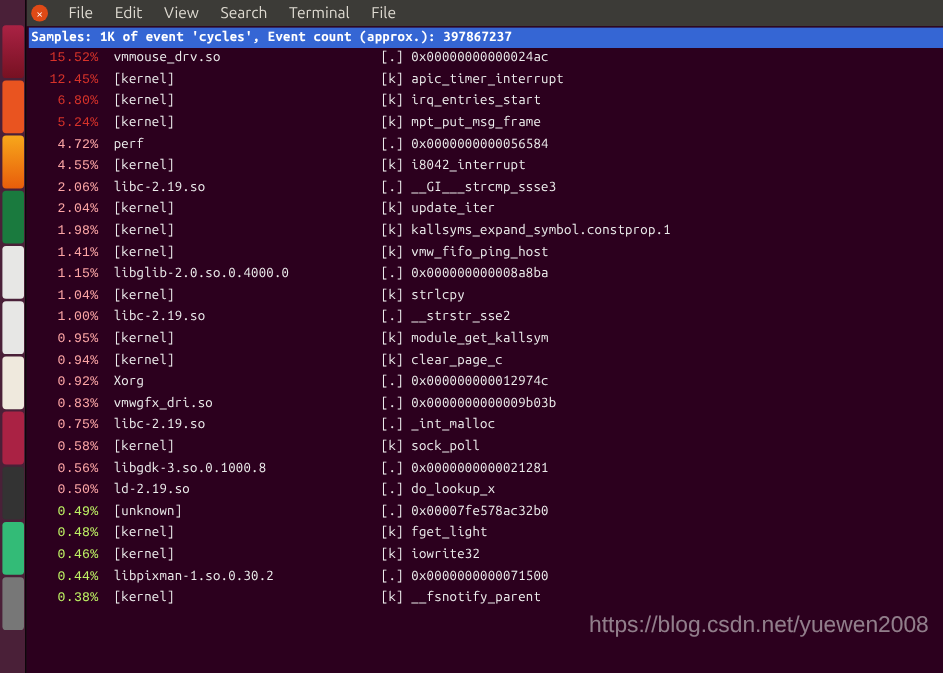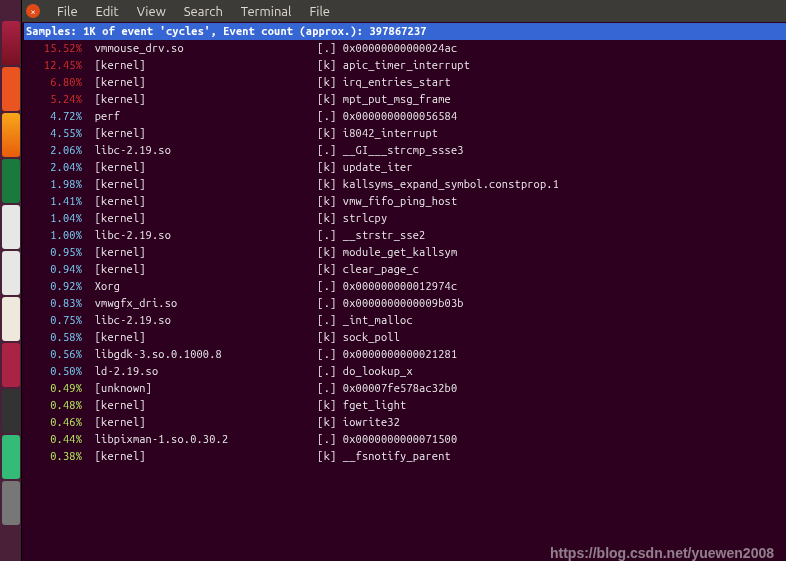--- a/index.html
+++ b/index.html
@@ -59,35 +59,34 @@
     letter-spacing: 0.2px;
   }
   .headerline {
     background:#3566d4;
     color:#fff;
     padding:0 2px;
     white-space: pre;
     font-weight: bold;
   }
   .row { white-space: pre; color:#eee; }
-  .pct { display:inline-block; width: 58px; text-align:right; }
+  .pct { display:inline-block; width: 58px; text-align:right;font-family:Liberation Mono, monospace; }
   .obj { display:inline-block; }
   .flg { display:inline-block; }
   .sym { display:inline-block; }
   .red { color: #d7322a; }
-  .green { color: #7dd3fc; }
+  .green { color: #fca5a5; }
   .white { color: #bef264; }
   .watermark {
     position: fixed;
-    right: 12px; bottom: 0;
+    right: 12px; bottom: 28px;
     color: rgba(230,230,230,0.55);
     font-family: Arial, sans-serif;
-    font-size: 14px;
+    font-size: 19px;
     pointer-events: none;
-    font-weight: bold;
   }
 </style>
 </head>
 <body>
 
 <div class="launcher">
   <div class="launcher-icon" style="background:linear-gradient(#a24,#712)"></div>
   <div class="launcher-icon" style="background:#e95420"></div>
   <div class="launcher-icon" style="background:linear-gradient(#f7a71b,#e85d0b)"></div>
   <div class="launcher-icon" style="background:#1a7a3e"></div>
@@ -117,20 +116,21 @@
         <div class="row"><span class="pct red">15.52%</span><span>  </span><span class="obj">vmmouse_drv.so                     </span><span class="flg">[.] </span><span class="sym">0x00000000000024ac</span></div>
         <div class="row"><span class="pct red">12.45%</span><span>  </span><span class="obj">[kernel]                           </span><span class="flg">[k] </span><span class="sym">apic_timer_interrupt</span></div>
         <div class="row"><span class="pct red">6.80%</span><span>  </span><span class="obj">[kernel]                           </span><span class="flg">[k] </span><span class="sym">irq_entries_start</span></div>
         <div class="row"><span class="pct red">5.24%</span><span>  </span><span class="obj">[kernel]                           </span><span class="flg">[k] </span><span class="sym">mpt_put_msg_frame</span></div>
         <div class="row"><span class="pct green">4.72%</span><span>  </span><span class="obj">perf                               </span><span class="flg">[.] </span><span class="sym">0x0000000000056584</span></div>
         <div class="row"><span class="pct green">4.55%</span><span>  </span><span class="obj">[kernel]                           </span><span class="flg">[k] </span><span class="sym">i8042_interrupt</span></div>
         <div class="row"><span class="pct green">2.06%</span><span>  </span><span class="obj">libc-2.19.so                       </span><span class="flg">[.] </span><span class="sym">__GI___strcmp_ssse3</span></div>
         <div class="row"><span class="pct green">2.04%</span><span>  </span><span class="obj">[kernel]                           </span><span class="flg">[k] </span><span class="sym">update_iter</span></div>
         <div class="row"><span class="pct green">1.98%</span><span>  </span><span class="obj">[kernel]                           </span><span class="flg">[k] </span><span class="sym">kallsyms_expand_symbol.constprop.1</span></div>
         <div class="row"><span class="pct green">1.41%</span><span>  </span><span class="obj">[kernel]                           </span><span class="flg">[k] </span><span class="sym">vmw_fifo_ping_host</span></div>
+        <div class="row"><span class="pct green">1.15%</span><span>  </span><span class="obj">libglib-2.0.so.0.4000.0            </span><span class="flg">[.] </span><span class="sym">0x000000000008a8ba</span></div>
         <div class="row"><span class="pct green">1.04%</span><span>  </span><span class="obj">[kernel]                           </span><span class="flg">[k] </span><span class="sym">strlcpy</span></div>
         <div class="row"><span class="pct green">1.00%</span><span>  </span><span class="obj">libc-2.19.so                       </span><span class="flg">[.] </span><span class="sym">__strstr_sse2</span></div>
         <div class="row"><span class="pct green">0.95%</span><span>  </span><span class="obj">[kernel]                           </span><span class="flg">[k] </span><span class="sym">module_get_kallsym</span></div>
         <div class="row"><span class="pct green">0.94%</span><span>  </span><span class="obj">[kernel]                           </span><span class="flg">[k] </span><span class="sym">clear_page_c</span></div>
         <div class="row"><span class="pct green">0.92%</span><span>  </span><span class="obj">Xorg                               </span><span class="flg">[.] </span><span class="sym">0x000000000012974c</span></div>
         <div class="row"><span class="pct green">0.83%</span><span>  </span><span class="obj">vmwgfx_dri.so                      </span><span class="flg">[.] </span><span class="sym">0x0000000000009b03b</span></div>
         <div class="row"><span class="pct green">0.75%</span><span>  </span><span class="obj">libc-2.19.so                       </span><span class="flg">[.] </span><span class="sym">_int_malloc</span></div>
         <div class="row"><span class="pct green">0.58%</span><span>  </span><span class="obj">[kernel]                           </span><span class="flg">[k] </span><span class="sym">sock_poll</span></div>
         <div class="row"><span class="pct green">0.56%</span><span>  </span><span class="obj">libgdk-3.so.0.1000.8               </span><span class="flg">[.] </span><span class="sym">0x0000000000021281</span></div>
         <div class="row"><span class="pct green">0.50%</span><span>  </span><span class="obj">ld-2.19.so                         </span><span class="flg">[.] </span><span class="sym">do_lookup_x</span></div>

